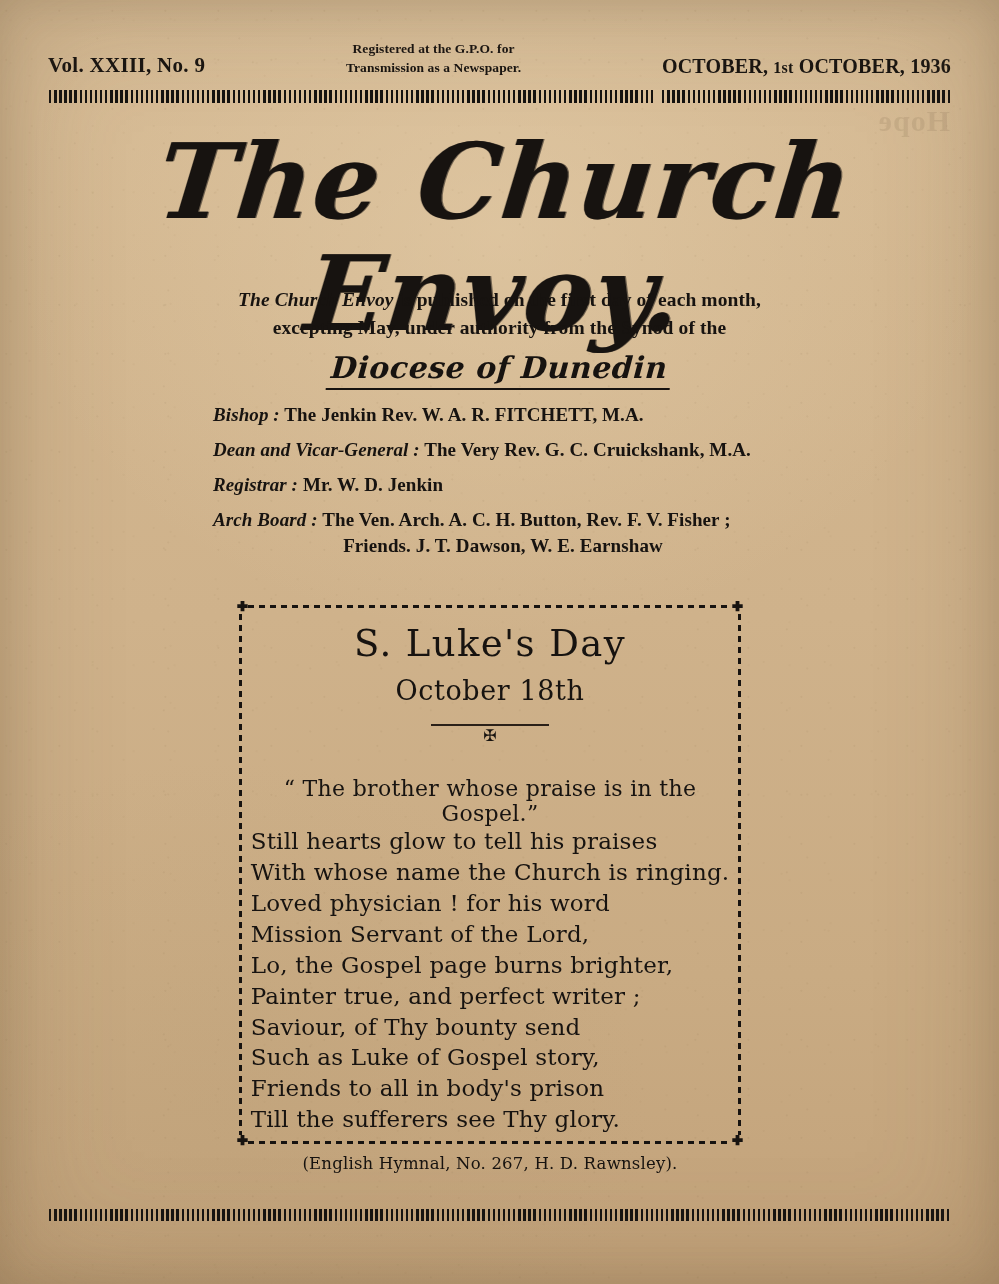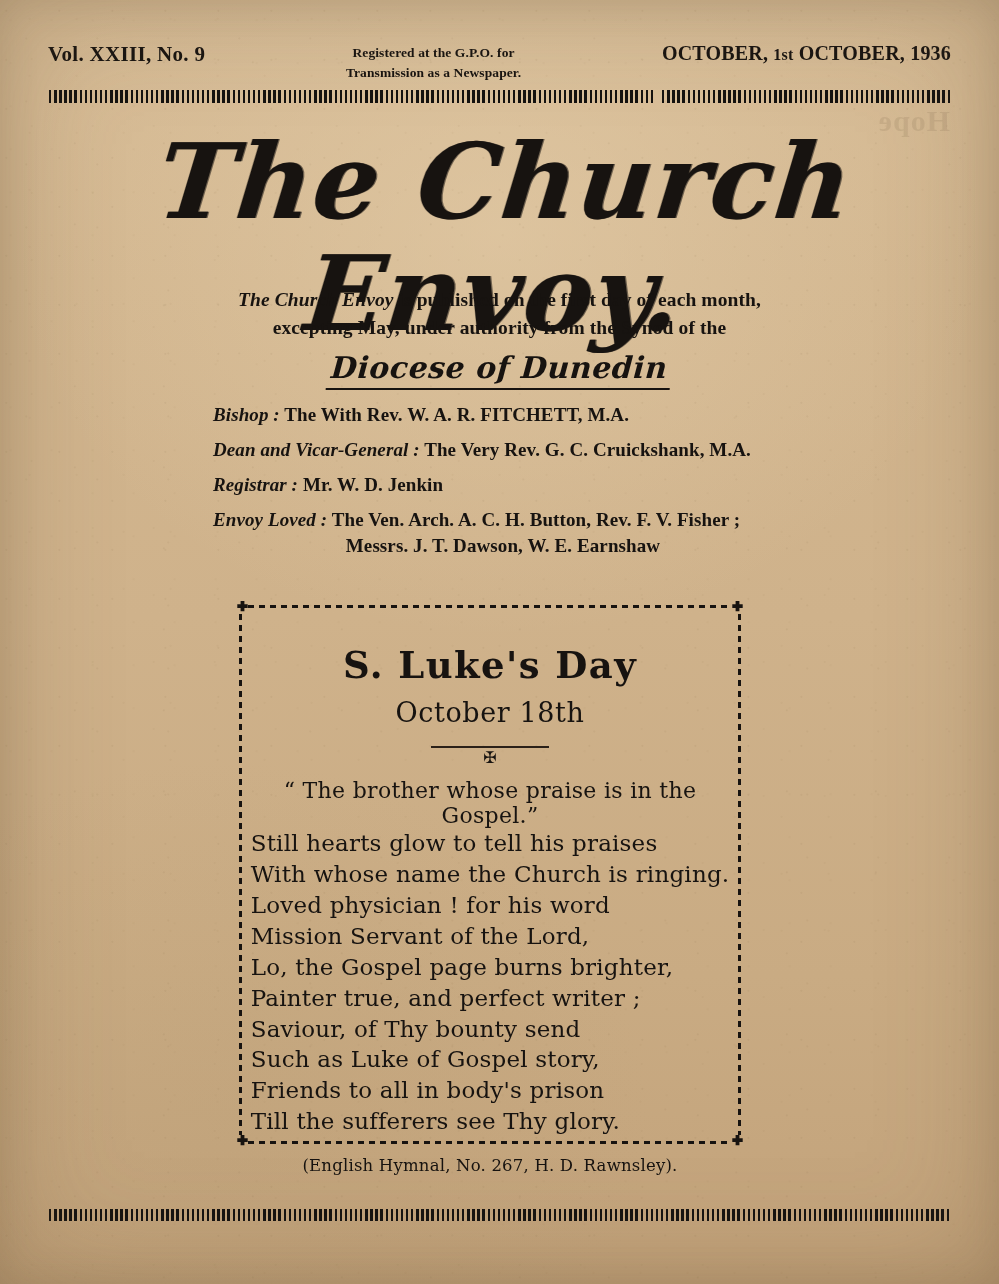--- a/index.html
+++ b/index.html
@@ -57,21 +57,21 @@
   }
 
   
   .masthead {
     position: absolute;
     left: 48px;
     top: 40px;
     width: 903px;
     height: 38px;
     display: flex;
-    align-items: flex-start;
+    align-items: flex-end;
     justify-content: space-between;
   }
   .vol {
     font-size: 21px;
     font-weight: bold;
     letter-spacing: 0.3px;
     white-space: nowrap;
     padding-top: 2px;
   }
   .reg {
@@ -214,44 +214,44 @@
 
   .box-inner {
     position: absolute;
     inset: 0;
     text-align: center;
   }
   .uncial {
     font-family: "DejaVu Serif", "Liberation Serif", serif;
   }
   .feast-title {
-    margin-top: 39px;
+    margin-top: 18px;
     font-size: 37px;
     letter-spacing: 1.4px;
-    font-weight: bold;
+    font-weight: normal;
   }
   .feast-date {
     margin-top: 10px;
     font-size: 27px;
     letter-spacing: 0.6px;
   }
   .divider-rule {
     width: 118px;
     height: 2px;
     background: #2a2018;
     margin: 18px auto 0 auto;
   }
   .divider-cross {
     margin-top: 2px;
     font-size: 16px;
     line-height: 1;
     color: #171310;
   }
   .quote {
-    margin-top: 12px;
+    margin-top: 32px;
     font-size: 22px;
     letter-spacing: 0.3px;
   }
   .verses {
     display: inline-block;
     text-align: left;
     font-size: 23px;
     line-height: 1.345;
     letter-spacing: 0.2px;
   }
@@ -289,34 +289,34 @@
     <div>excepting May, under authority from the Synod of the</div>
   </div>
 
   <div class="diocese">
     <span>Diocese of Dunedin</span>
   </div>
 
   <div class="officers">
     <div class="officer-row">
       <span class="role">Bishop :</span>
-      <span>The With Rev. W. A. R. FITCHETT, M.A.</span>
+      <span>The Jenkin Rev. W. A. R. FITCHETT, M.A.</span>
     </div>
     <div class="officer-row">
       <span class="role">Dean and Vicar-General :</span>
       <span>The Very Rev. G. C. Cruickshank, M.A.</span>
     </div>
     <div class="officer-row">
       <span class="role">Registrar :</span>
       <span>Mr. W. D. Jenkin</span>
     </div>
     <div class="officer-row">
-      <span class="role">Envoy Loved :</span>
+      <span class="role">Arch Board :</span>
       <span>The Ven. Arch. A. C. H. Button, Rev. F. V. Fisher ;</span>
-      <span class="officer-cont">Messrs. J. T. Dawson, W. E. Earnshaw</span>
+      <span class="officer-cont">Friends. J. T. Dawson, W. E. Earnshaw</span>
     </div>
   </div>
 
   <div class="box">
     <div class="box-edge edge-top"></div>
     <div class="box-edge edge-bottom"></div>
     <div class="box-edge v edge-left"></div>
     <div class="box-edge v edge-right"></div>
 
     <div class="corner c-tl">

